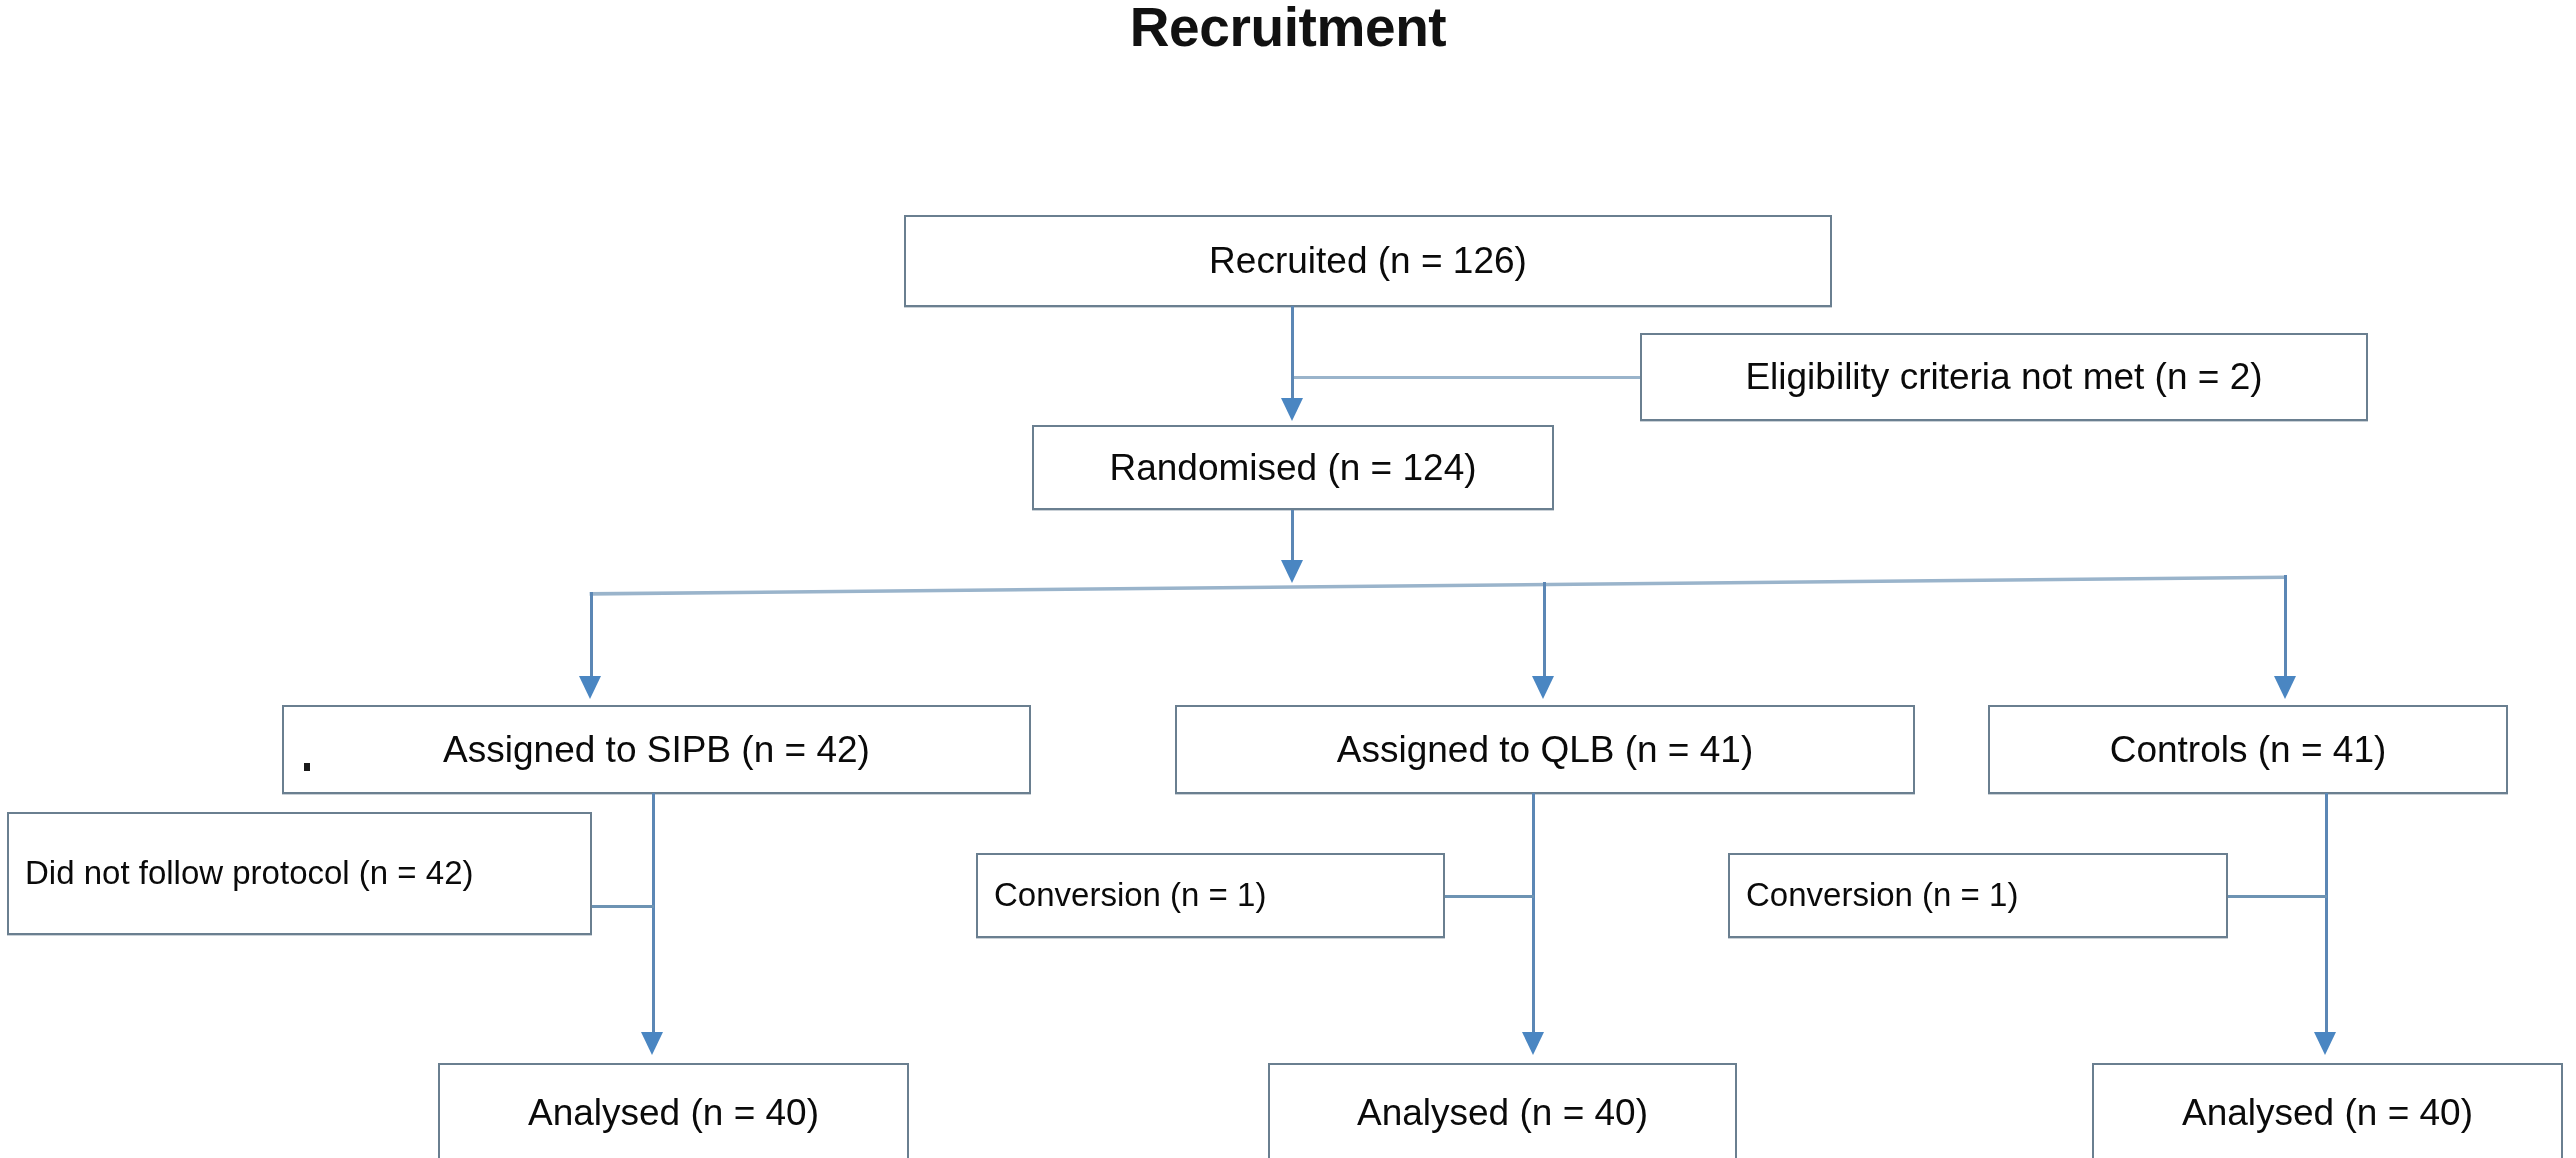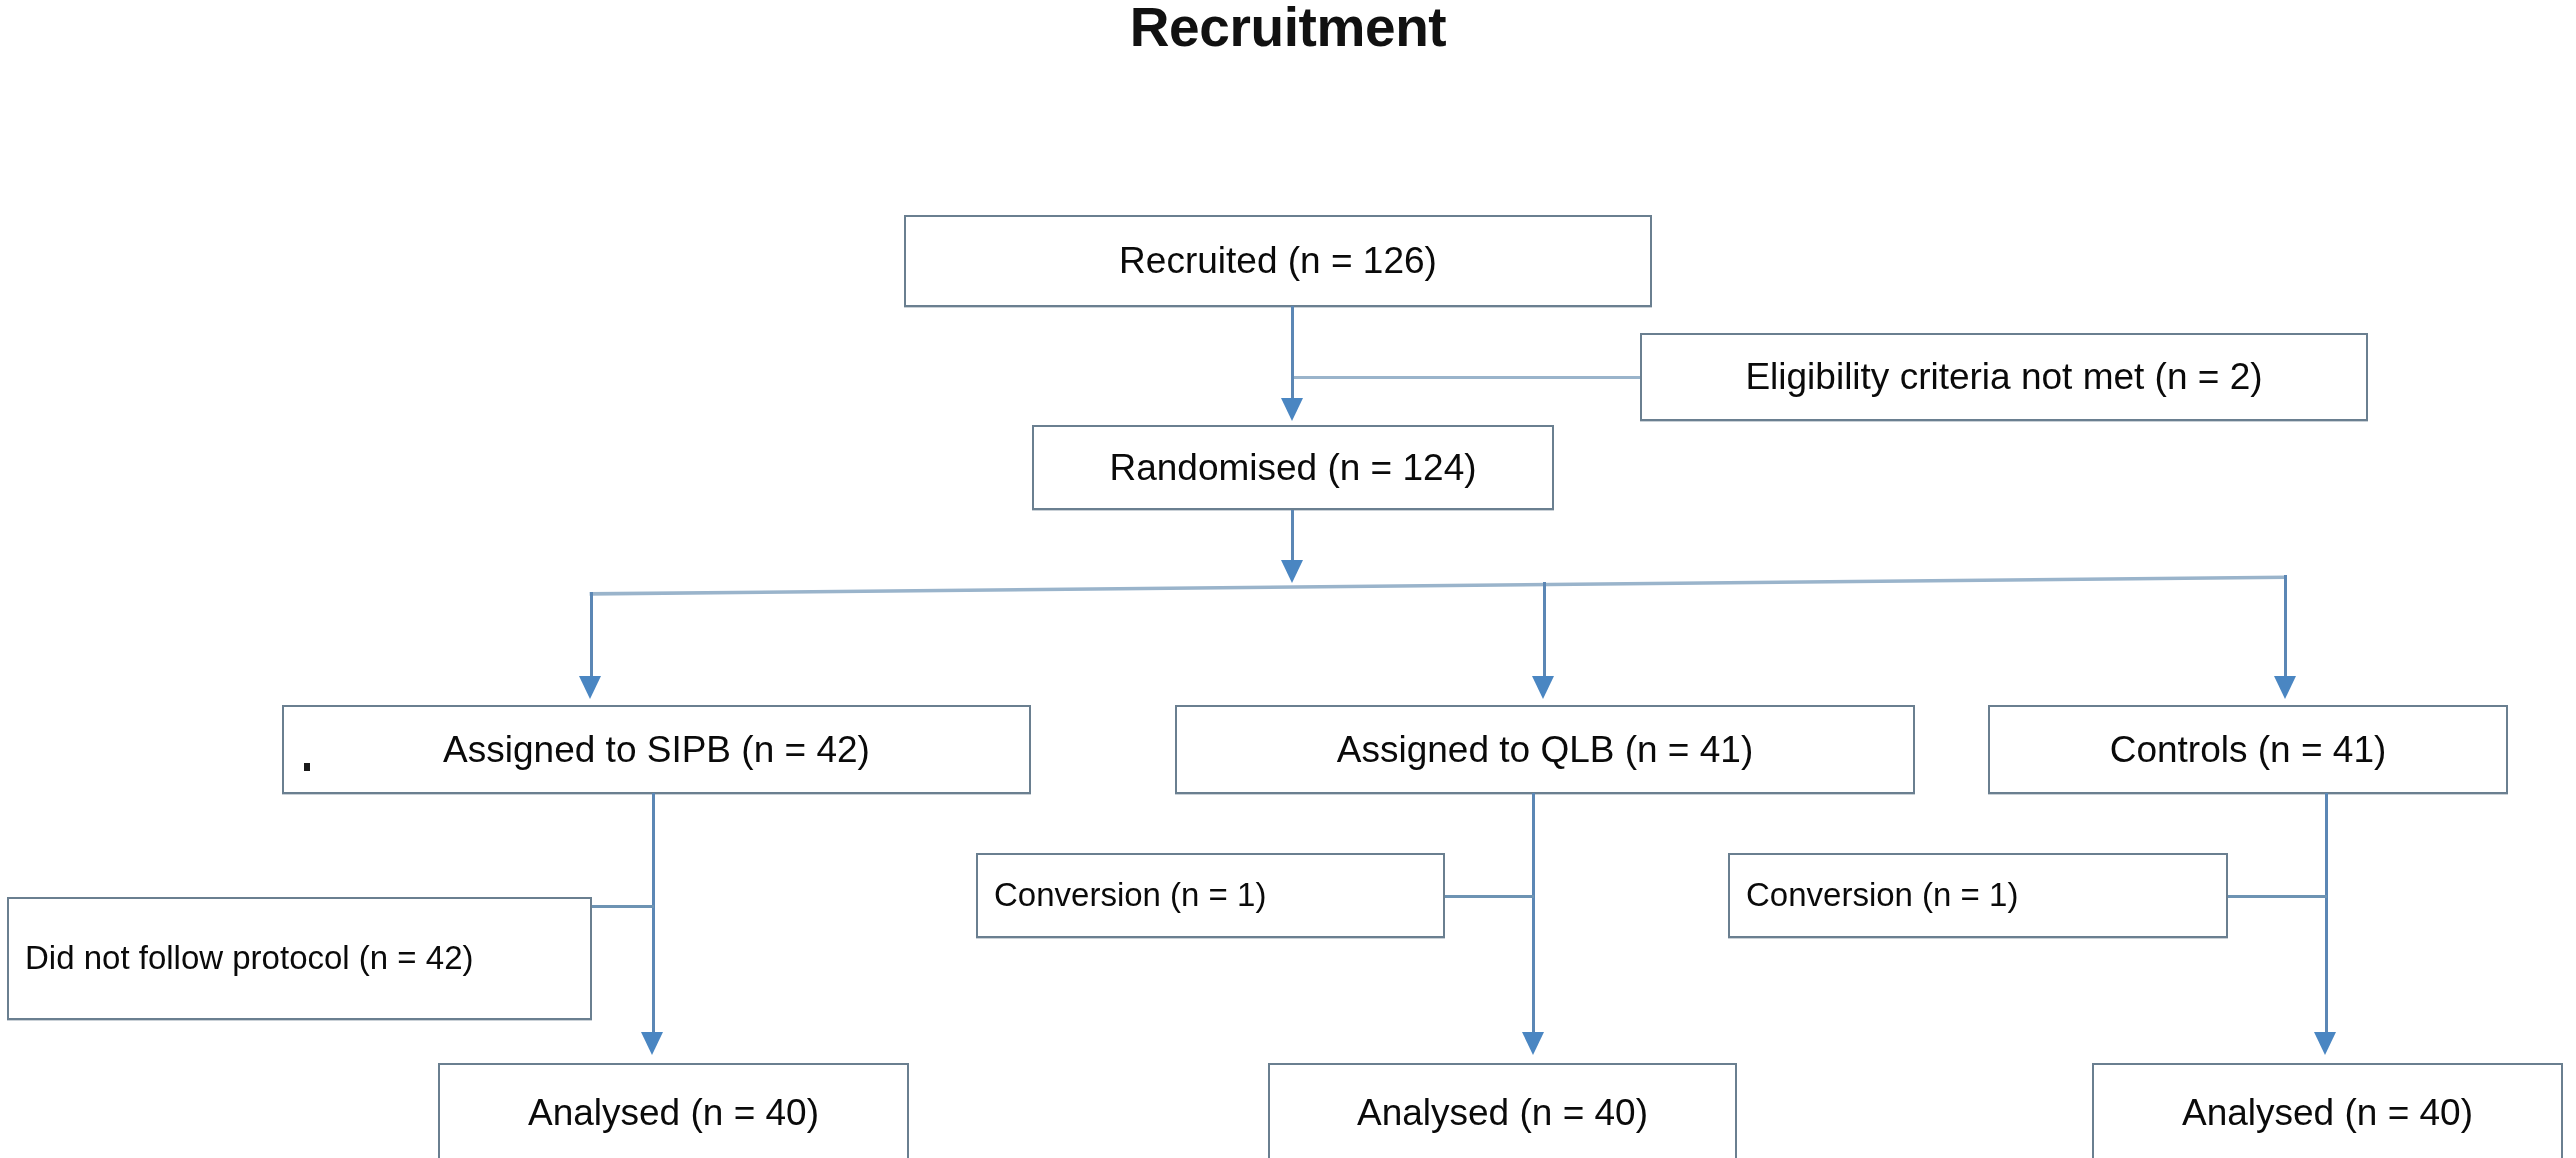--- a/index.html
+++ b/index.html
@@ -55,29 +55,29 @@
     justify-content: flex-start;
     padding-left: 16px;
     white-space: normal;
     text-align: left;
   }
   .node .line {
     display: block;
   }
 
   
-  #box-recruited   { left:904px; top:215px;  width:748px;  height:92px; }
+  #box-recruited   { left:904px; top:215px;  width:928px;  height:92px; }
   #box-eligibility { left:1640px; top:333px;  width:728px;  height:88px; }
   #box-randomised  { left:1032px; top:425px;  width:522px;  height:85px;  }
 
   #box-sipb        { left:282px;  top:705px;  width:749px;  height:89px; }
   #box-qlb         { left:1175px; top:705px;  width:740px;  height:89px;text-align:right; }
   #box-controls    { left:1988px; top:705px;  width:520px;  height:89px; }
 
-  #box-sipb-excl   { left:7px;    top:897px;  width:585px;  height:123px;
+  #box-sipb-excl   { left:7px;    top:812px;  width:585px;  height:123px;
                      font-size:33px; }
   #box-qlb-excl    { left:976px; top:853px;  width:469px;  height:85px;  font-size:33px;}
   #box-ctrl-excl   { left:1728px; top:853px;  width:500px;  height:85px;  font-size:33px;}
 
   #box-analysed-1  { left:438px;  top:1063px; width:471px;  height:99px; }
   #box-analysed-2  { left:1268px; top:1063px; width:469px;  height:99px; }
   #box-analysed-3  { left:2092px; top:1063px; width:471px;  height:99px; }
 
   
   .vline {

